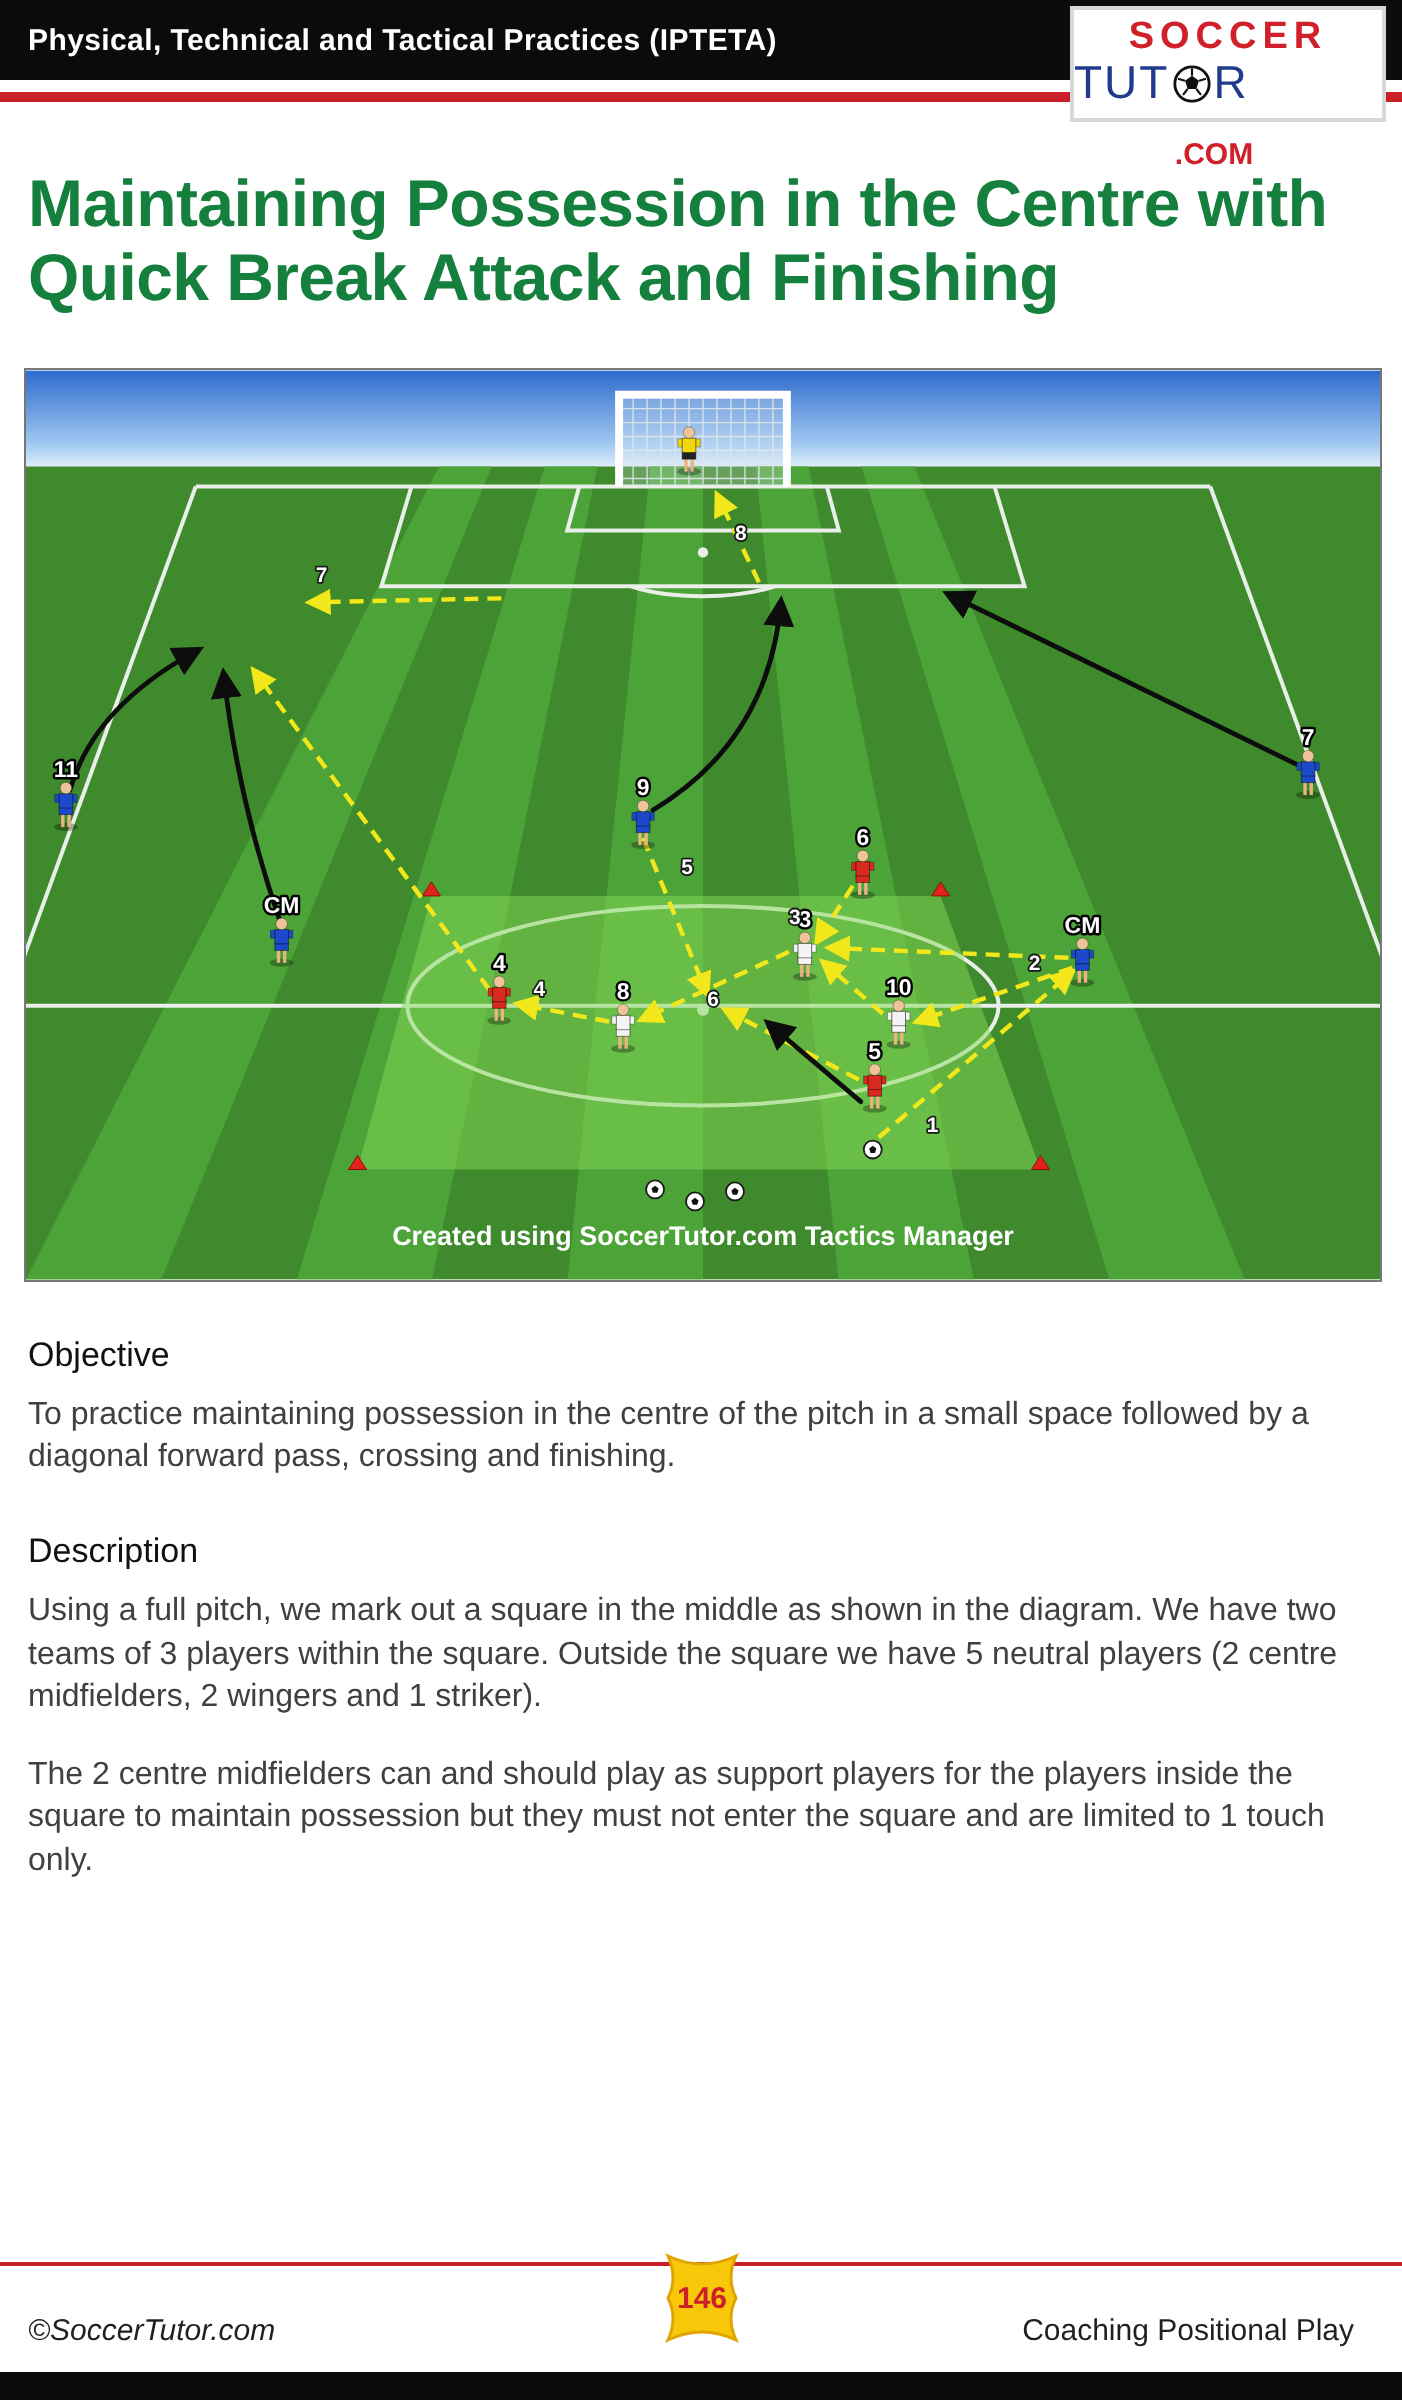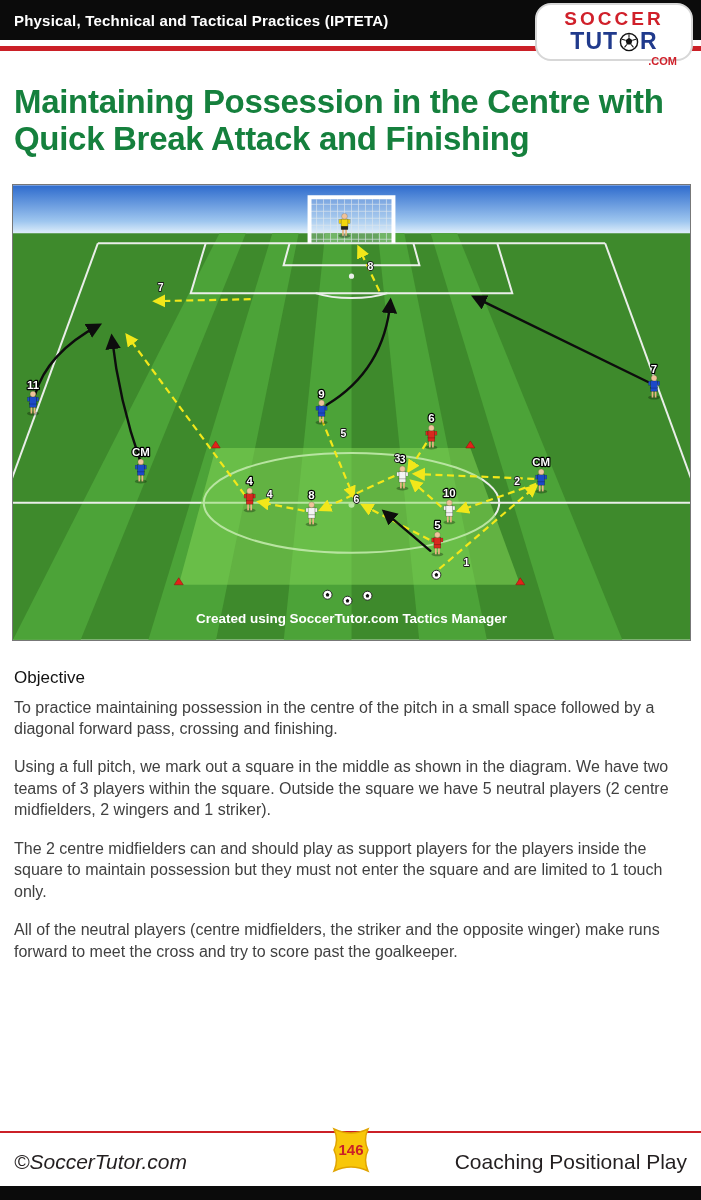--- a/index.html
+++ b/index.html
@@ -1,37 +1,37 @@
 <!DOCTYPE html>
 <html><head>
 <meta charset="utf-8">
 <style>
   *{box-sizing:border-box;margin:0;padding:0}
   body{font-family:"Liberation Sans",sans-serif;background:#ffffff}
   .page{position:relative;width:701px;height:1200px;background:#fff;overflow:hidden}
 
   .header-bar{position:relative;height:40px;background:#0b0b0b;display:flex;align-items:center;padding:0 180px 0 14px}
   .header-title{color:#fff;font-size:15px;font-weight:bold;letter-spacing:.2px}
-  .logo{position:absolute;top:3px;right:8px;width:158px;height:58px;background:#fff;border:2px solid #d7d7d7;border-radius:16px;z-index:3;text-align:center;line-height:1;padding-top:4px}
+  .logo{position:absolute;top:3px;right:8px;width:158px;height:58px;background:#fff;border:2px solid #d7d7d7;border-radius:0;z-index:3;text-align:center;line-height:1;padding-top:4px}
   .logo-soccer{color:#d0202a;font-weight:bold;font-size:19px;letter-spacing:3px}
-  .logo-tutor{color:#203a8c;font-weight:bold;font-size:23px;letter-spacing:1px;display:flex;align-items:center;justify-content:center;margin-top:2px}
+  .logo-tutor{color:#203a8c;font-weight:normal;font-size:23px;letter-spacing:1px;display:flex;align-items:center;margin-top:2px}
   .logo-ball{display:inline-flex;margin:0 1px}
-  .logo-com{color:#d0202a;font-weight:bold;font-size:11px;text-align:right;padding-right:14px;margin-top:3px}
+  .logo-com{color:#d0202a;font-weight:bold;font-size:15px;padding-right:14px;margin-top:17px}
 
   .red-rule{height:5px;background:#cb2027;margin-top:6px}
   .page-title{color:#15803d;font-weight:bold;font-size:33px;line-height:1.13;margin:32px 14px 0;letter-spacing:-.3px}
 
   .diagram-wrap{margin:26px 12px 0;border:1px solid #777;line-height:0;width:679px}
 
   .content{padding:0 14px}
   .sec-heading{font-size:17px;font-weight:normal;color:#111;margin-top:27px;margin-bottom:9px}
   .para{font-size:16px;line-height:1.34;color:#404040;margin-bottom:17px}
 
   .footer-line{position:absolute;left:0;right:0;bottom:67px;height:2px;background:#cb2027}
-  .footer-row{position:absolute;left:14px;right:14px;bottom:26px;display:flex;justify-content:space-between;align-items:center;font-size:21px;color:#231f20}
+  .footer-row{position:absolute;left:14px;right:24px;bottom:26px;display:flex;justify-content:space-between;align-items:center;font-size:15px;color:#231f20}
   .footer-left{font-style:italic}
   .footer-right{}
   .badge{position:absolute;left:50%;bottom:20px;transform:translateX(-50%)}
   .bottom-bar{position:absolute;left:0;right:0;bottom:0;height:14px;background:#0b0b0b}
 
   
   .pass{stroke:#f2e71a;stroke-width:2.2;stroke-dasharray:7 4.5;fill:none}
   .run{stroke:#0d0d0d;stroke-width:2.4;fill:none;stroke-linecap:round}
   .plabel{font-family:"Liberation Sans",sans-serif;font-size:11.5px;font-weight:bold;fill:#fff;stroke:#000;stroke-width:2.4px;paint-order:stroke;stroke-linejoin:round}
   .pnum{font-family:"Liberation Sans",sans-serif;font-size:10.5px;font-weight:bold;fill:#fff;stroke:#1a1a1a;stroke-width:1.8px;paint-order:stroke;stroke-linejoin:round}
@@ -322,23 +322,23 @@
         </g>
 
       <text class="pcaption" x="339" y="438" text-anchor="middle">Created using SoccerTutor.com Tactics Manager</text>
     </svg>
   </div>
 
   <div class="content">
     <div class="sec-heading">Objective</div>
     <p class="para">To practice maintaining possession in the centre of the pitch in a small space followed by a diagonal forward pass, crossing and finishing.</p>
 
+    <div class="sec-heading">Description</div>
     <p class="para">Using a full pitch, we mark out a square in the middle as shown in the diagram. We have two teams of 3 players within the square. Outside the square we have 5 neutral players (2 centre midfielders, 2 wingers and 1 striker).</p>
     <p class="para">The 2 centre midfielders can and should play as support players for the players inside the square to maintain possession but they must not enter the square and are limited to 1 touch only.</p>
-    <p class="para">All of the neutral players (centre midfielders, the striker and the opposite winger) make runs forward to meet the cross and try to score past the goalkeeper.</p>
   </div>
 
   <div class="footer-line"></div>
   <div class="footer-row">
     <span class="footer-left">©SoccerTutor.com</span>
     <span class="footer-right">Coaching Positional Play</span>
   </div>
   <div class="badge">
     <svg width="48" height="52" viewBox="0 0 48 52">
       <path d="M7,5 Q24,13 41,5 Q36,16 41,26 Q36,36 41,47 Q24,39 7,47 Q12,36 7,26 Q12,16 7,5 Z" fill="#f8c70a" stroke="#e0a400" stroke-width="1.5"></path>

